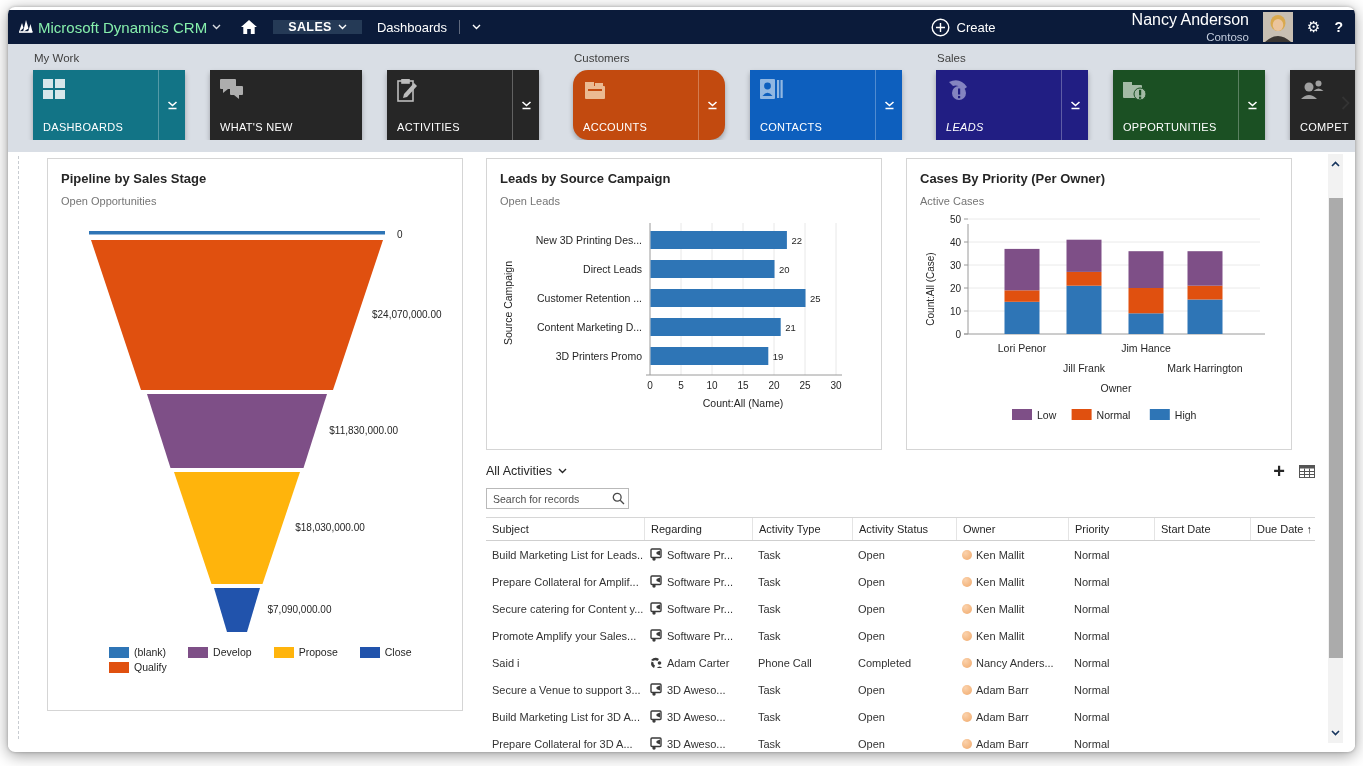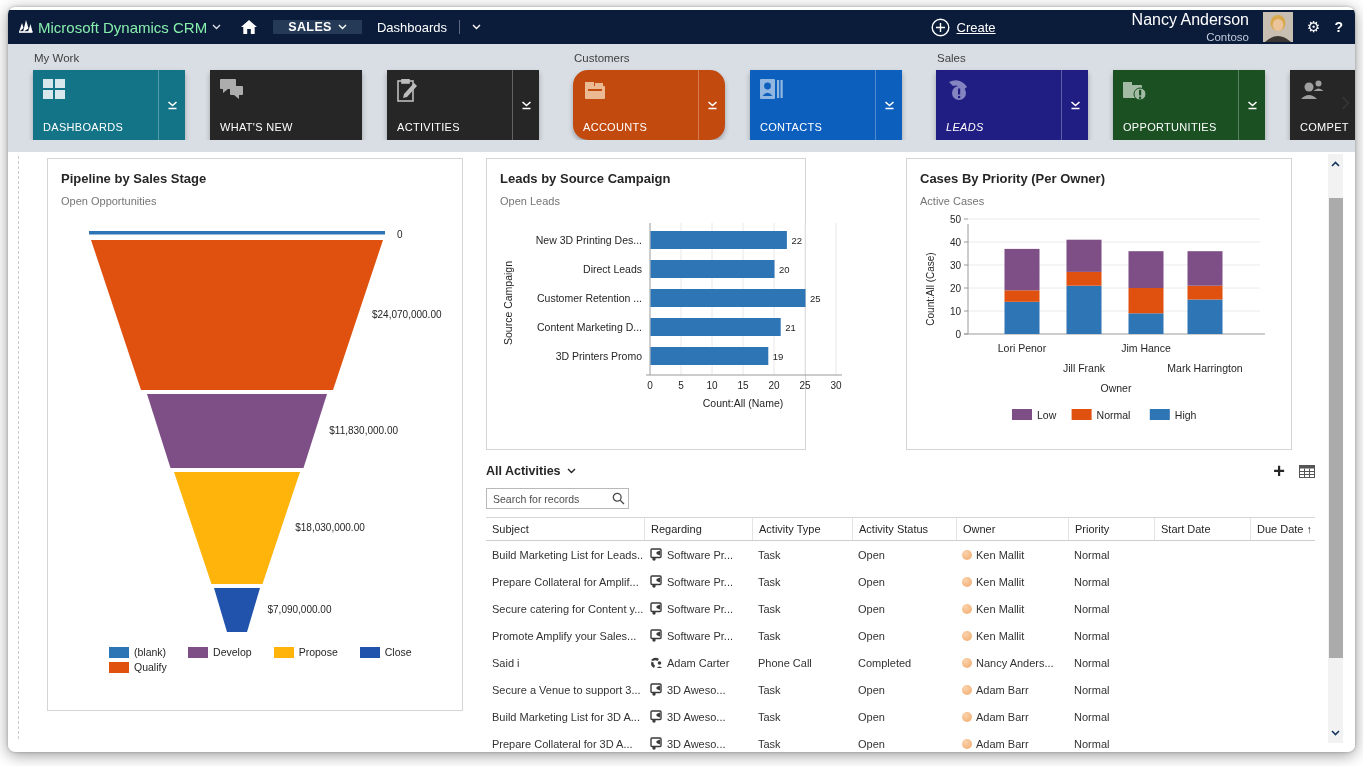--- a/index.html
+++ b/index.html
@@ -12,21 +12,21 @@
   .navbar { height:34px; background:#0B1B3A; display:flex; align-items:stretch; color:#fff; }
   .nav-left { display:flex; align-items:center; padding-left:10px; }
   .brand { display:flex; align-items:center; gap:3px; font-size:15px; color:#86efac; }
   .chev-sm { opacity:.85; margin-left:2px; }
   .home { margin:0 16px 0 20px; display:flex; align-items:center; }
   .navtab { display:flex; align-items:center; gap:6px; padding:0 15px; font-size:12.5px; font-weight:bold; letter-spacing:.4px; }
   .navtab.active { background:#253A56; }
   .navtab.plain { font-weight:normal; font-size:13px; letter-spacing:0; }
   .vsep { width:1px; height:14px; background:rgba(255,255,255,.35); margin:0 6px; }
   .nav-right { margin-left:auto; display:flex; align-items:center; gap:14px; padding-right:12px; }
-  .create { display:flex; align-items:center; gap:7px; font-size:13px; margin-right:110px;text-decoration:underline;}
+  .create { display:flex; align-items:center; gap:7px; font-size:13px; margin-right:110px;}
   .userbox { text-align:right; line-height:1.25; }
   .user-name { font-size:16px; font-weight:normal;padding-left:12px; }
   .user-org { font-size:11.5px; color:#C3CCDC; }
   .avatar { width:30px; height:30px; overflow:hidden; }
   .gear { font-family:"DejaVu Sans", sans-serif; font-size:15px; }
   .help { font-size:14px; font-weight:bold; }
   
   .ribbon { background:#D9DEE5; padding:6px 0 0 0; height:108px; position:relative; white-space:nowrap; }
   .ribbon-inner { display:flex; padding-left:25px; overflow:hidden; }
   .group { margin-right:9px; }
@@ -39,31 +39,31 @@
   .tile-label { position:absolute; left:10px; bottom:7px; font-size:11px; letter-spacing:.3px; }
   .tile-side { position:absolute; right:0; top:0; bottom:0; width:27px;
     border-left:1px solid rgba(255,255,255,.28); display:flex; align-items:center; justify-content:center; }
   .ribbon-expand { position:absolute; right:5px; top:52px; color:#333; }
   .ribbon-shadow { height:13px; background:linear-gradient(#C2C9D1, rgba(255,255,255,0)); }
   
   .content { position:relative; height:595px; background:#fff; }
   .drag-line { position:absolute; left:10px; top:4px; bottom:8px; border-left:1px dashed #C8CCD1; }
   .panel { position:absolute; border:1px solid #D5D5D5; background:#fff; padding:12px 13px; }
   .panel-funnel { left:39px; top:6px;  width:416px; height:553px; }
-  .panel-leads  { left:478px; top:6px; width:320px; height:292px; }
+  .panel-leads  { left:478px; top:6px; width:396px; height:292px; }
   .panel-cases  { left:898px; top:6px; width:386px; height:292px; }
   .chart-title { font-size:13px; font-weight:bold; color:#262626; }
   .chart-sub { font-size:11px; color:#757575; margin-top:9px; }
   .legend-row { display:flex; gap:22px; margin:3px 0 0 48px; align-items:center; }
   .legend-item { display:flex; align-items:center; gap:5px; font-size:10.5px; color:#262626; }
   .legend-item .sw { width:20px; height:11px; display:inline-block; }
   
   .activities { position:absolute; left:478px; top:309px; width:829px; }
   .act-header { display:flex; align-items:center; }
-  .act-title { font-size:12.5px; font-weight:bold; color:#262626; display:flex; align-items:center; gap:6px; }
+  .act-title { font-size:12.5px; font-weight:normal; color:#262626; display:flex; align-items:center; gap:6px; }
   .act-tools { margin-left:auto; display:flex; align-items:center; gap:14px; }
   .plus-btn { font-size:20px; font-weight:bold; color:#262626; line-height:1; cursor:pointer; }
   .searchbox { position:relative; width:143px; margin-top:7px; }
   .searchbox input { width:100%; height:21px; border:1px solid #B9B9B9; font-size:10.5px;
     padding:2px 22px 2px 6px; color:#262626; outline:none; font-family:"Liberation Sans",sans-serif;}
   .searchbox input::placeholder { color:#4d4d4d; }
   .search-ic { position:absolute; right:4px; top:4px; }
   .grid { margin-top:8px; font-size:11px; color:#333; }
   .grid-head, .grid-row { display:grid; grid-template-columns:158px 108px 100px 104px 112px 86px 96px 65px; }
   .grid-head { border-top:1px solid #D6D6D6; border-bottom:1px solid #CFCFCF; }

